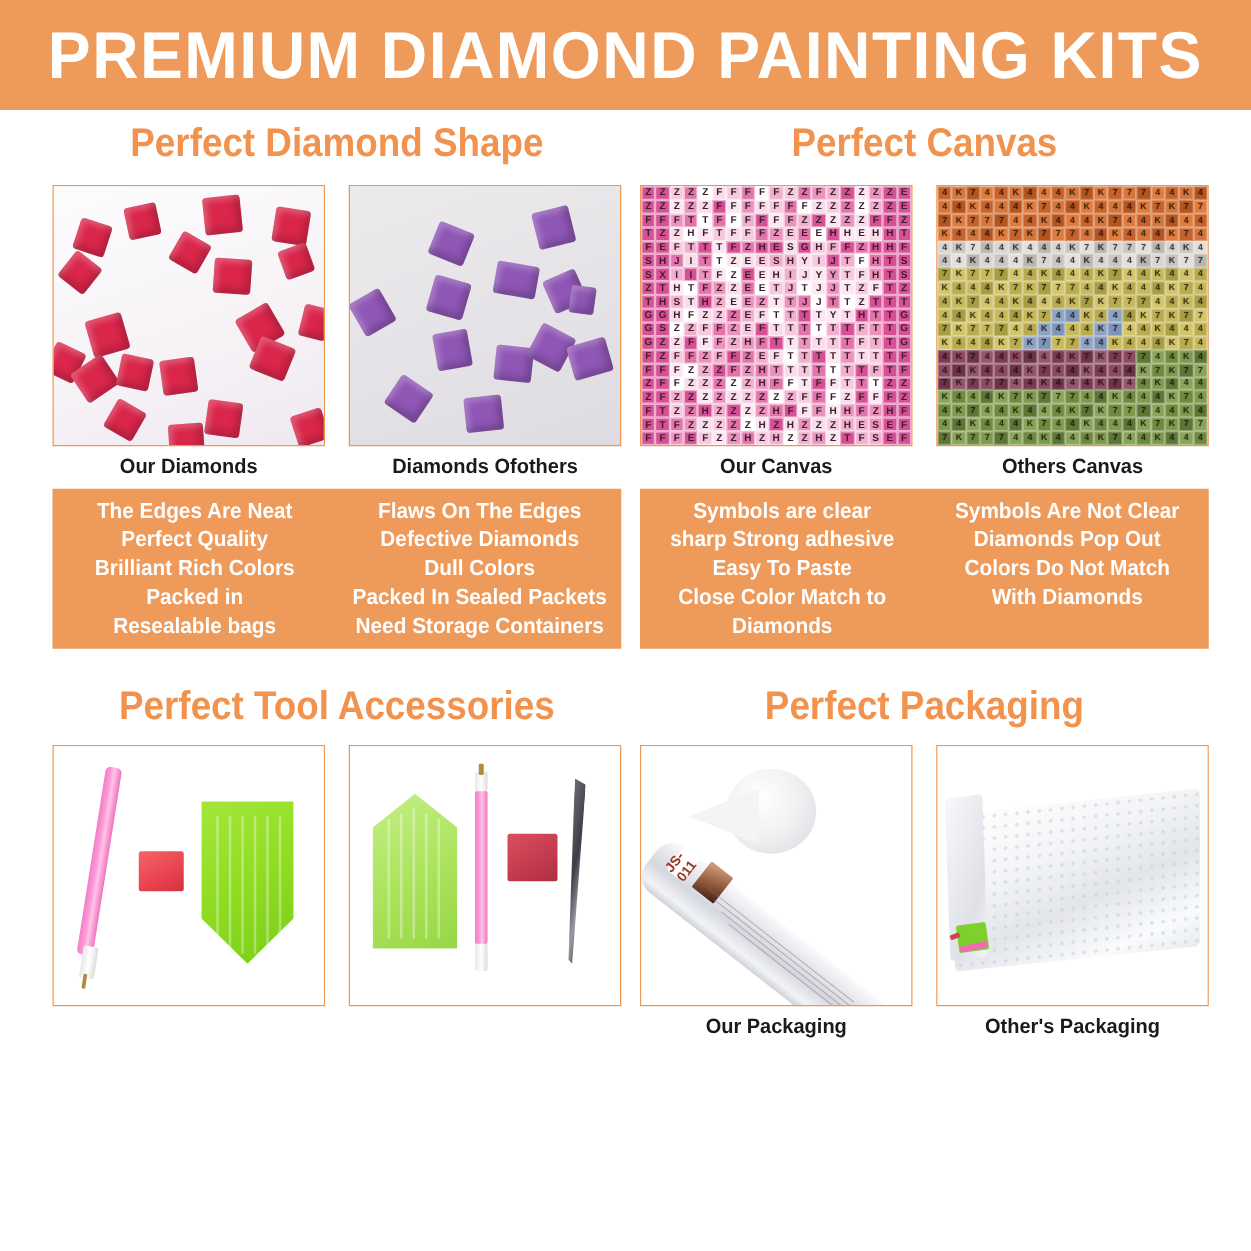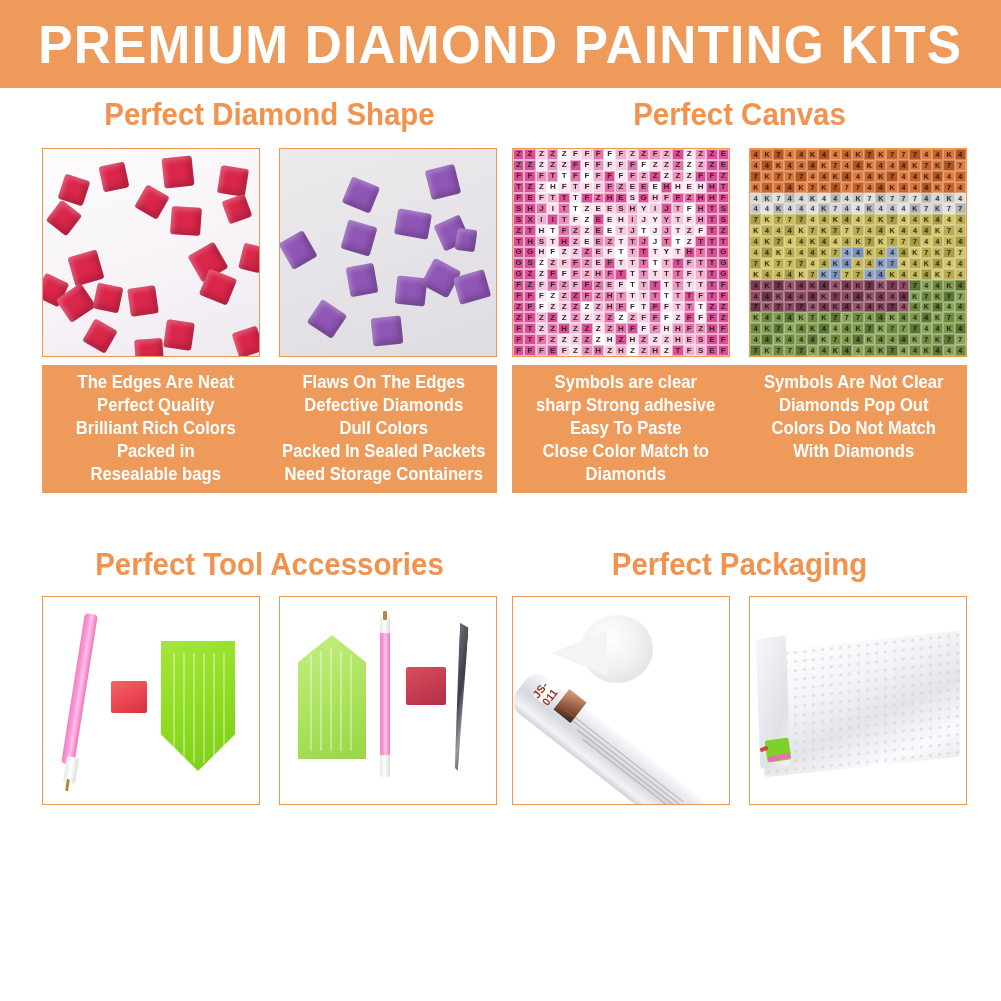--- a/index.html
+++ b/index.html
@@ -236,20 +236,24 @@
           <div class="dia pur" style="left:4px;top:86px;transform:rotate(-30deg);width:28px;height:30px"></div>
           <div class="dia pur" style="left:68px;top:116px;transform:rotate(-10deg);width:28px;height:30px"></div>
           <div class="dia pur" style="left:116px;top:128px;transform:rotate(6deg);width:30px;height:28px"></div>
           <div class="dia pur" style="left:146px;top:114px;transform:rotate(28deg);width:30px;height:30px"></div>
           <div class="dia pur" style="left:176px;top:124px;transform:rotate(-16deg);width:32px;height:28px"></div>
           <div class="dia pur" style="left:32px;top:156px;transform:rotate(34deg);width:30px;height:28px"></div>
           <div class="dia pur" style="left:92px;top:168px;transform:rotate(-6deg);width:30px;height:28px"></div>
           <div class="dia pur" style="left:176px;top:80px;transform:rotate(8deg);width:20px;height:22px"></div>
         </div>
       </div>
+    </div>
+    <div class="caption-row">
+      <div class="caption">Our Diamonds</div>
+      <div class="caption">Diamonds Ofothers</div>
     </div>
     <div class="textbox">
       <div class="textcol">
         <div>The Edges Are Neat</div>
         <div>Perfect Quality</div>
         <div>Brilliant Rich Colors</div>
         <div>Packed in</div>
         <div>Resealable bags</div>
       </div>
       <div class="textcol">
@@ -989,20 +993,24 @@
             <div class="symcell" style="background: rgb(93, 118, 52);">7</div>
             <div class="symcell" style="background: rgb(138, 165, 89);">4</div>
             <div class="symcell" style="background: rgb(111, 138, 63);">4</div>
             <div class="symcell" style="background: rgb(127, 154, 76);">K</div>
             <div class="symcell" style="background: rgb(93, 118, 52);">4</div>
             <div class="symcell" style="background: rgb(138, 165, 89);">4</div>
             <div class="symcell" style="background: rgb(111, 138, 63);">4</div>
           </div>
       </div>
     </div>
+    <div class="caption-row">
+      <div class="caption">Our Canvas</div>
+      <div class="caption">Others Canvas</div>
+    </div>
     <div class="textbox">
       <div class="textcol">
         <div>Symbols are clear</div>
         <div>sharp Strong adhesive</div>
         <div>Easy To Paste</div>
         <div>Close Color Match to</div>
         <div>Diamonds</div>
       </div>
       <div class="textcol">
         <div>Symbols Are Not Clear</div>
@@ -1071,15 +1079,19 @@
           <div class="mailer" style="left:14px;top:44px;width:196px;height:126px;transform:skewY(-6deg);">
             <div class="mailer-bubbles"></div>
           </div>
           <div class="mailer-flap" style="left:8px;top:40px;width:30px;height:130px;transform:skewY(-6deg) rotate(-2deg);"></div>
           <div class="peek-green" style="left:16px;top:142px;width:24px;height:22px;transform:rotate(-8deg);"></div>
           <div class="peek-pink" style="left:18px;top:158px;width:22px;height:5px;transform:rotate(-12deg);"></div>
           <div class="peek-pink" style="left:10px;top:150px;width:8px;height:4px;transform:rotate(-20deg);background:#d04545;"></div>
         </div>
       </div>
     </div>
+    <div class="caption-row">
+      <div class="caption">Our Packaging</div>
+      <div class="caption">Other's Packaging</div>
+    </div>
   </div>
 
 </div>
 
 </body></html>

